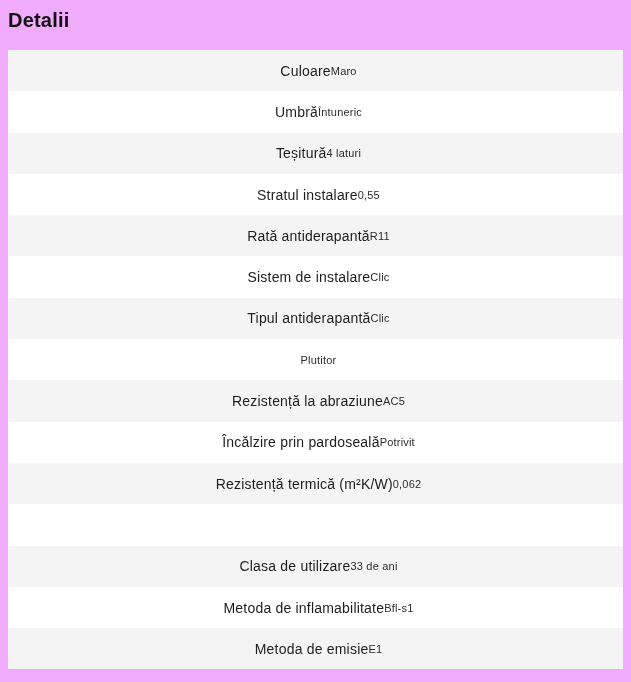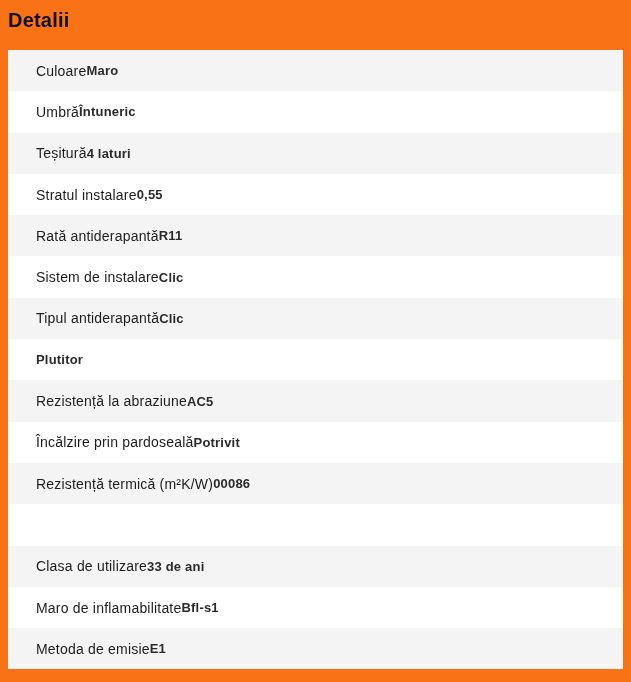--- a/index.html
+++ b/index.html
@@ -5,57 +5,57 @@
   html, body {
     margin: 0;
     padding: 0;
     background: #ffffff;
     font-family: "Liberation Sans", "DejaVu Sans", sans-serif;
   }
   .page {
     position: relative;
     width: 631px;
     height: 682px;
-    background: #f97316;
+    background: #f0abfc;
     overflow: hidden;
   }
   .page-title {
     margin: 6px 0 0 8px;
     font-size: 20px;
     line-height: 28px;
     font-weight: 600;
     letter-spacing: 0.2px;
     color: #111111;
   }
   .details-table {
     margin: 16px 8px 0 8px;
     width: 615px;
   }
   .row {
     display: flex;
     align-items: center;
-    justify-content: flex-start;
+    justify-content: center;
     height: 41.3px;
     box-sizing: border-box;
     padding: 0 22px 0 28px;
     background: #ffffff;
   }
   .row:nth-child(odd) {
     background: #f4f4f4;
   }
   .spec-label {
     font-size: 14px;
     font-weight: 500;
     color: #1d1d1d;
     letter-spacing: 0.2px;
     white-space: nowrap;
   }
   .spec-value {
-    font-size: 13px;
-    font-weight: 700;
+    font-size: 11px;
+    font-weight: 400;
     color: #2b2b2b;
     letter-spacing: 0.2px;
     text-align: right;
     white-space: nowrap;
   }
 </style>
 </head>
 <body>
 
 <div class="page">
@@ -108,33 +108,33 @@
       <span class="spec-value">AC5</span>
     </div>
 
     <div class="row">
       <span class="spec-label">Încălzire prin pardoseală</span>
       <span class="spec-value">Potrivit</span>
     </div>
 
     <div class="row">
       <span class="spec-label">Rezistență termică (m²K/W)</span>
-      <span class="spec-value">00086</span>
+      <span class="spec-value">0,062</span>
     </div>
 
     <div class="row">
     </div>
 
     <div class="row">
       <span class="spec-label">Clasa de utilizare</span>
       <span class="spec-value">33 de ani</span>
     </div>
 
     <div class="row">
-      <span class="spec-label">Maro de inflamabilitate</span>
+      <span class="spec-label">Metoda de inflamabilitate</span>
       <span class="spec-value">Bfl-s1</span>
     </div>
 
     <div class="row">
       <span class="spec-label">Metoda de emisie</span>
       <span class="spec-value">E1</span>
     </div>
 
   </div>
 </div>

